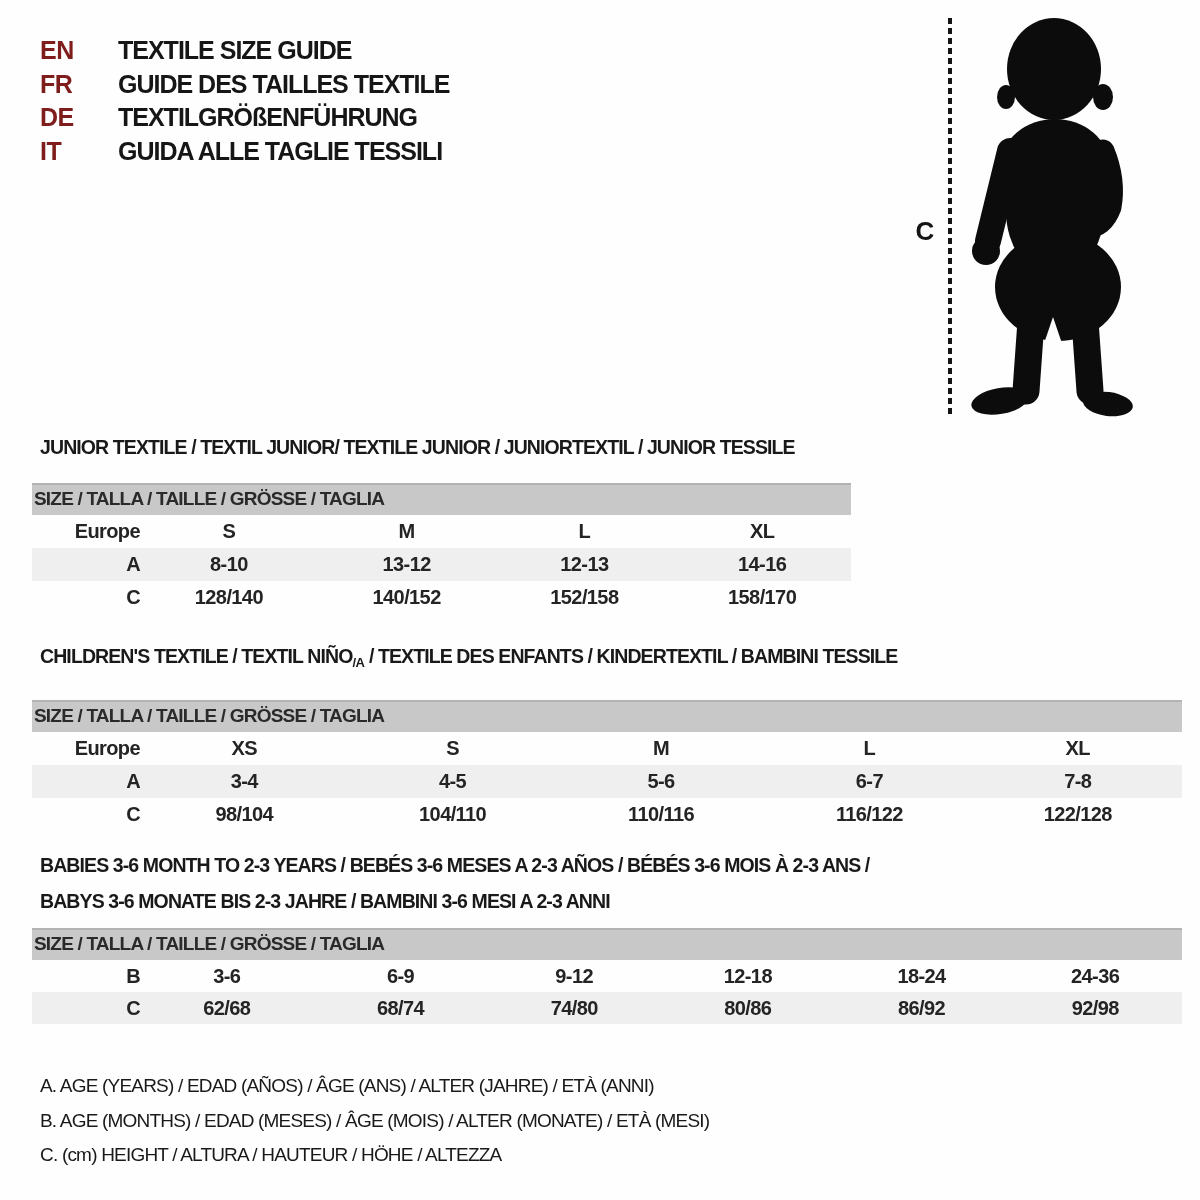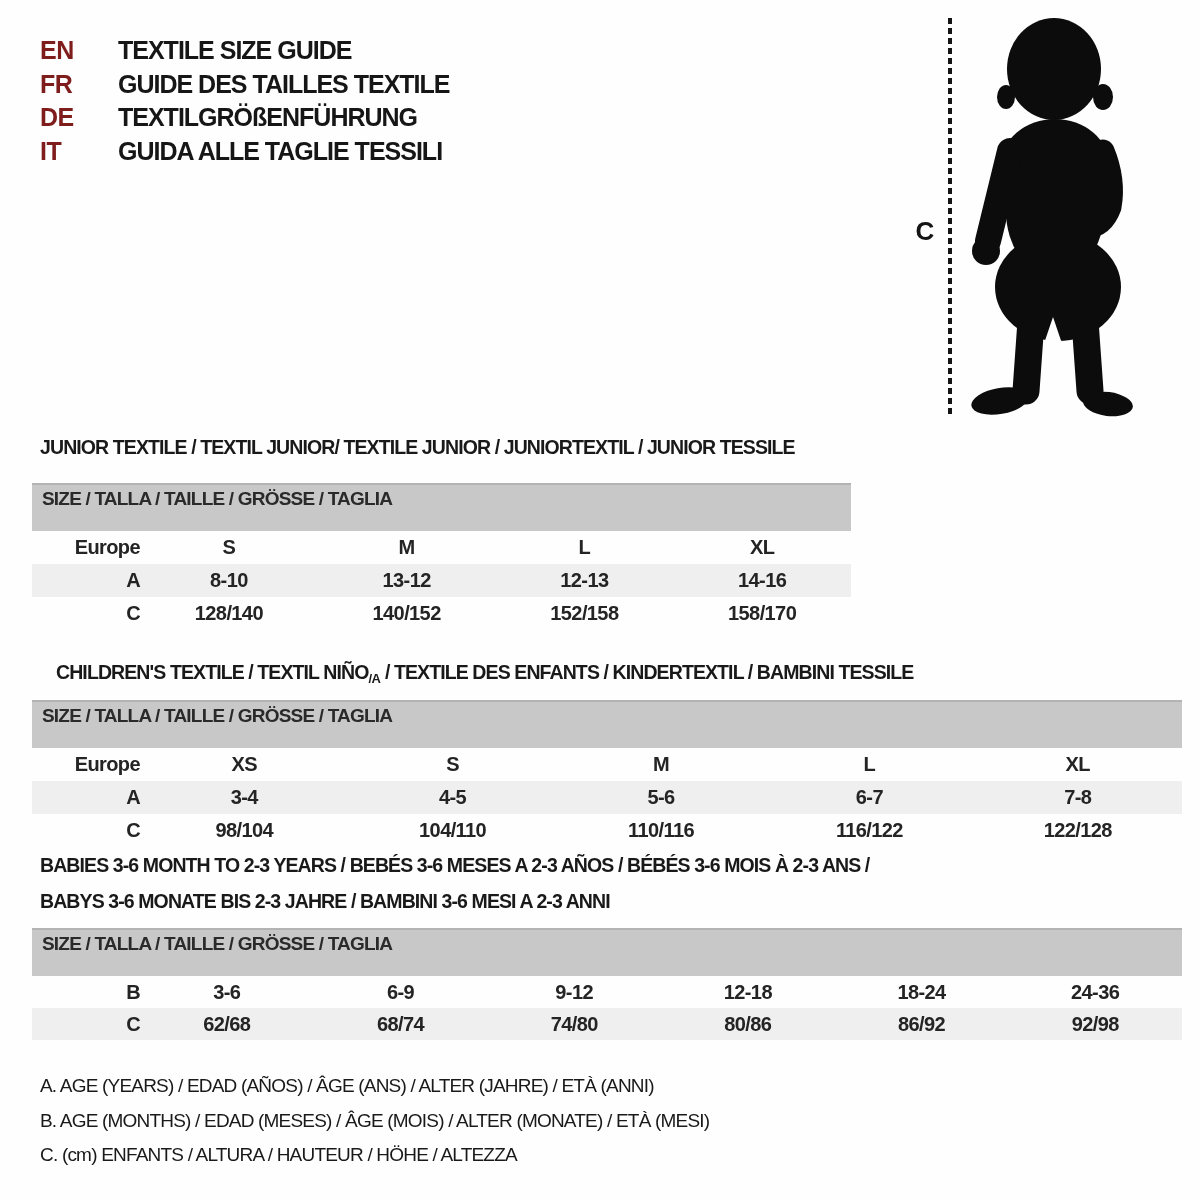--- a/index.html
+++ b/index.html
@@ -44,23 +44,23 @@
   .title-babies{top:847px;line-height:36px;}
   .sub-a{font-size:13px;vertical-align:-4px;letter-spacing:-0.5px;}
 
   
   .size-table{left:32px;}
   .junior-table{top:483px;width:819px;}
   .children-table{top:700px;width:1150px;}
   .babies-table{top:928px;width:1150px;}
 
   .table-header{
-    height:48px;line-height:32px;
+    height:32px;line-height:32px;
     background:#c8c8c8;box-shadow:inset 0 2px 0 rgba(0,0,0,0.10);
-    padding-left:10px;box-sizing:border-box;
+    padding-left:2px;box-sizing:border-box;
     font-size:19px;font-weight:700;letter-spacing:-0.8px;color:#2a2a2a;
     white-space:nowrap;
   }
   .trow{display:grid;align-items:center;height:33px;}
   .babies-table .trow{height:32px;}
   .cols4{grid-template-columns:108px repeat(4,1fr);}
   .cols5{grid-template-columns:108px repeat(5,1fr);}
   .cols6{grid-template-columns:108px repeat(6,1fr);}
   .trow.shaded{background:#efefef;}
   .cell{
@@ -147,21 +147,21 @@
   </div>
   <div class="trow cols4">
     <span class="cell rlabel">C</span>
     <span class="cell">128/140</span>
     <span class="cell">140/152</span>
     <span class="cell">152/158</span>
     <span class="cell">158/170</span>
   </div>
 </div>
 
-<h2 class="abs section-title title-children" style="margin:16px;">
+<h2 class="abs section-title title-children" style="margin:0;">
   <span>CHILDREN'S TEXTILE / TEXTIL NIÑO</span><span class="sub-a">/A</span><span> / TEXTILE DES ENFANTS / KINDERTEXTIL / BAMBINI TESSILE</span>
 </h2>
 
 <div class="abs size-table children-table">
   <div class="table-header">SIZE / TALLA / TAILLE / GRÖSSE / TAGLIA</div>
   <div class="trow cols5">
     <span class="cell rlabel">Europe</span>
     <span class="cell">XS</span>
     <span class="cell">S</span>
     <span class="cell">M</span>
@@ -209,14 +209,14 @@
     <span class="cell">74/80</span>
     <span class="cell">80/86</span>
     <span class="cell">86/92</span>
     <span class="cell">92/98</span>
   </div>
 </div>
 
 <section class="abs legend-block">
   <div class="legend-line">A. AGE (YEARS) / EDAD (AÑOS) / ÂGE (ANS) / ALTER (JAHRE) / ETÀ (ANNI)</div>
   <div class="legend-line">B. AGE (MONTHS) / EDAD (MESES) / ÂGE (MOIS) / ALTER (MONATE) / ETÀ (MESI)</div>
-  <div class="legend-line">C. (cm) ENFANTS / ALTURA / HAUTEUR / HÖHE / ALTEZZA</div>
+  <div class="legend-line">C. (cm) HEIGHT / ALTURA / HAUTEUR / HÖHE / ALTEZZA</div>
 </section>
 
 </body></html>

